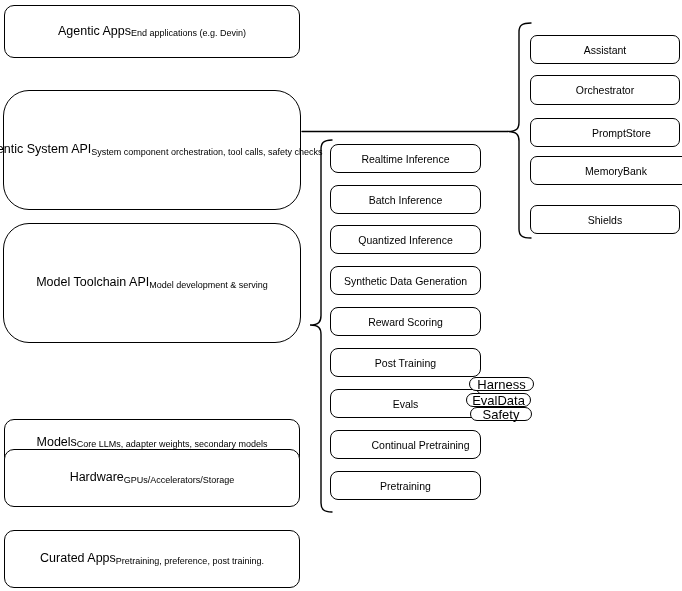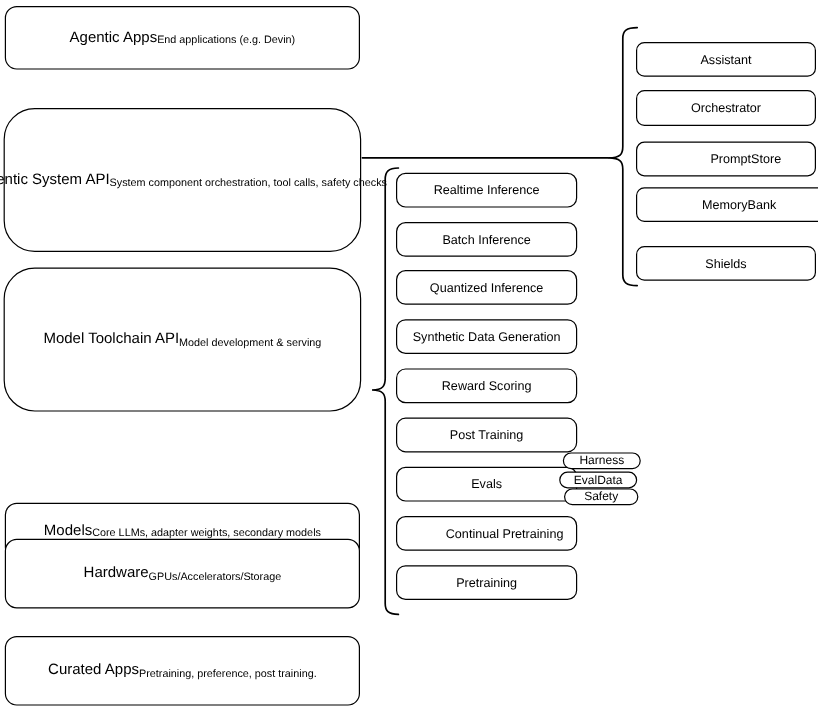--- a/index.html
+++ b/index.html
@@ -34,21 +34,21 @@
   .leaf  { font-size: 10.5px; white-space: nowrap; }
   .pill {
     position: absolute;
     box-sizing: border-box;
     border: 1.3px solid #000000;
     border-radius: 8px;
     background: #ffffff;
     display: flex;
     align-items: center;
     justify-content: center;
-    font-size: 10px;
+    font-size: 13px;
     white-space: nowrap;
     z-index: 2;
   }
 </style>
 </head>
 <body>
 
 <div class="canvas">
 
   <svg class="connectors" viewBox="0 0 682 591" fill="none" stroke="#000000" stroke-width="1.4" stroke-linecap="round">

